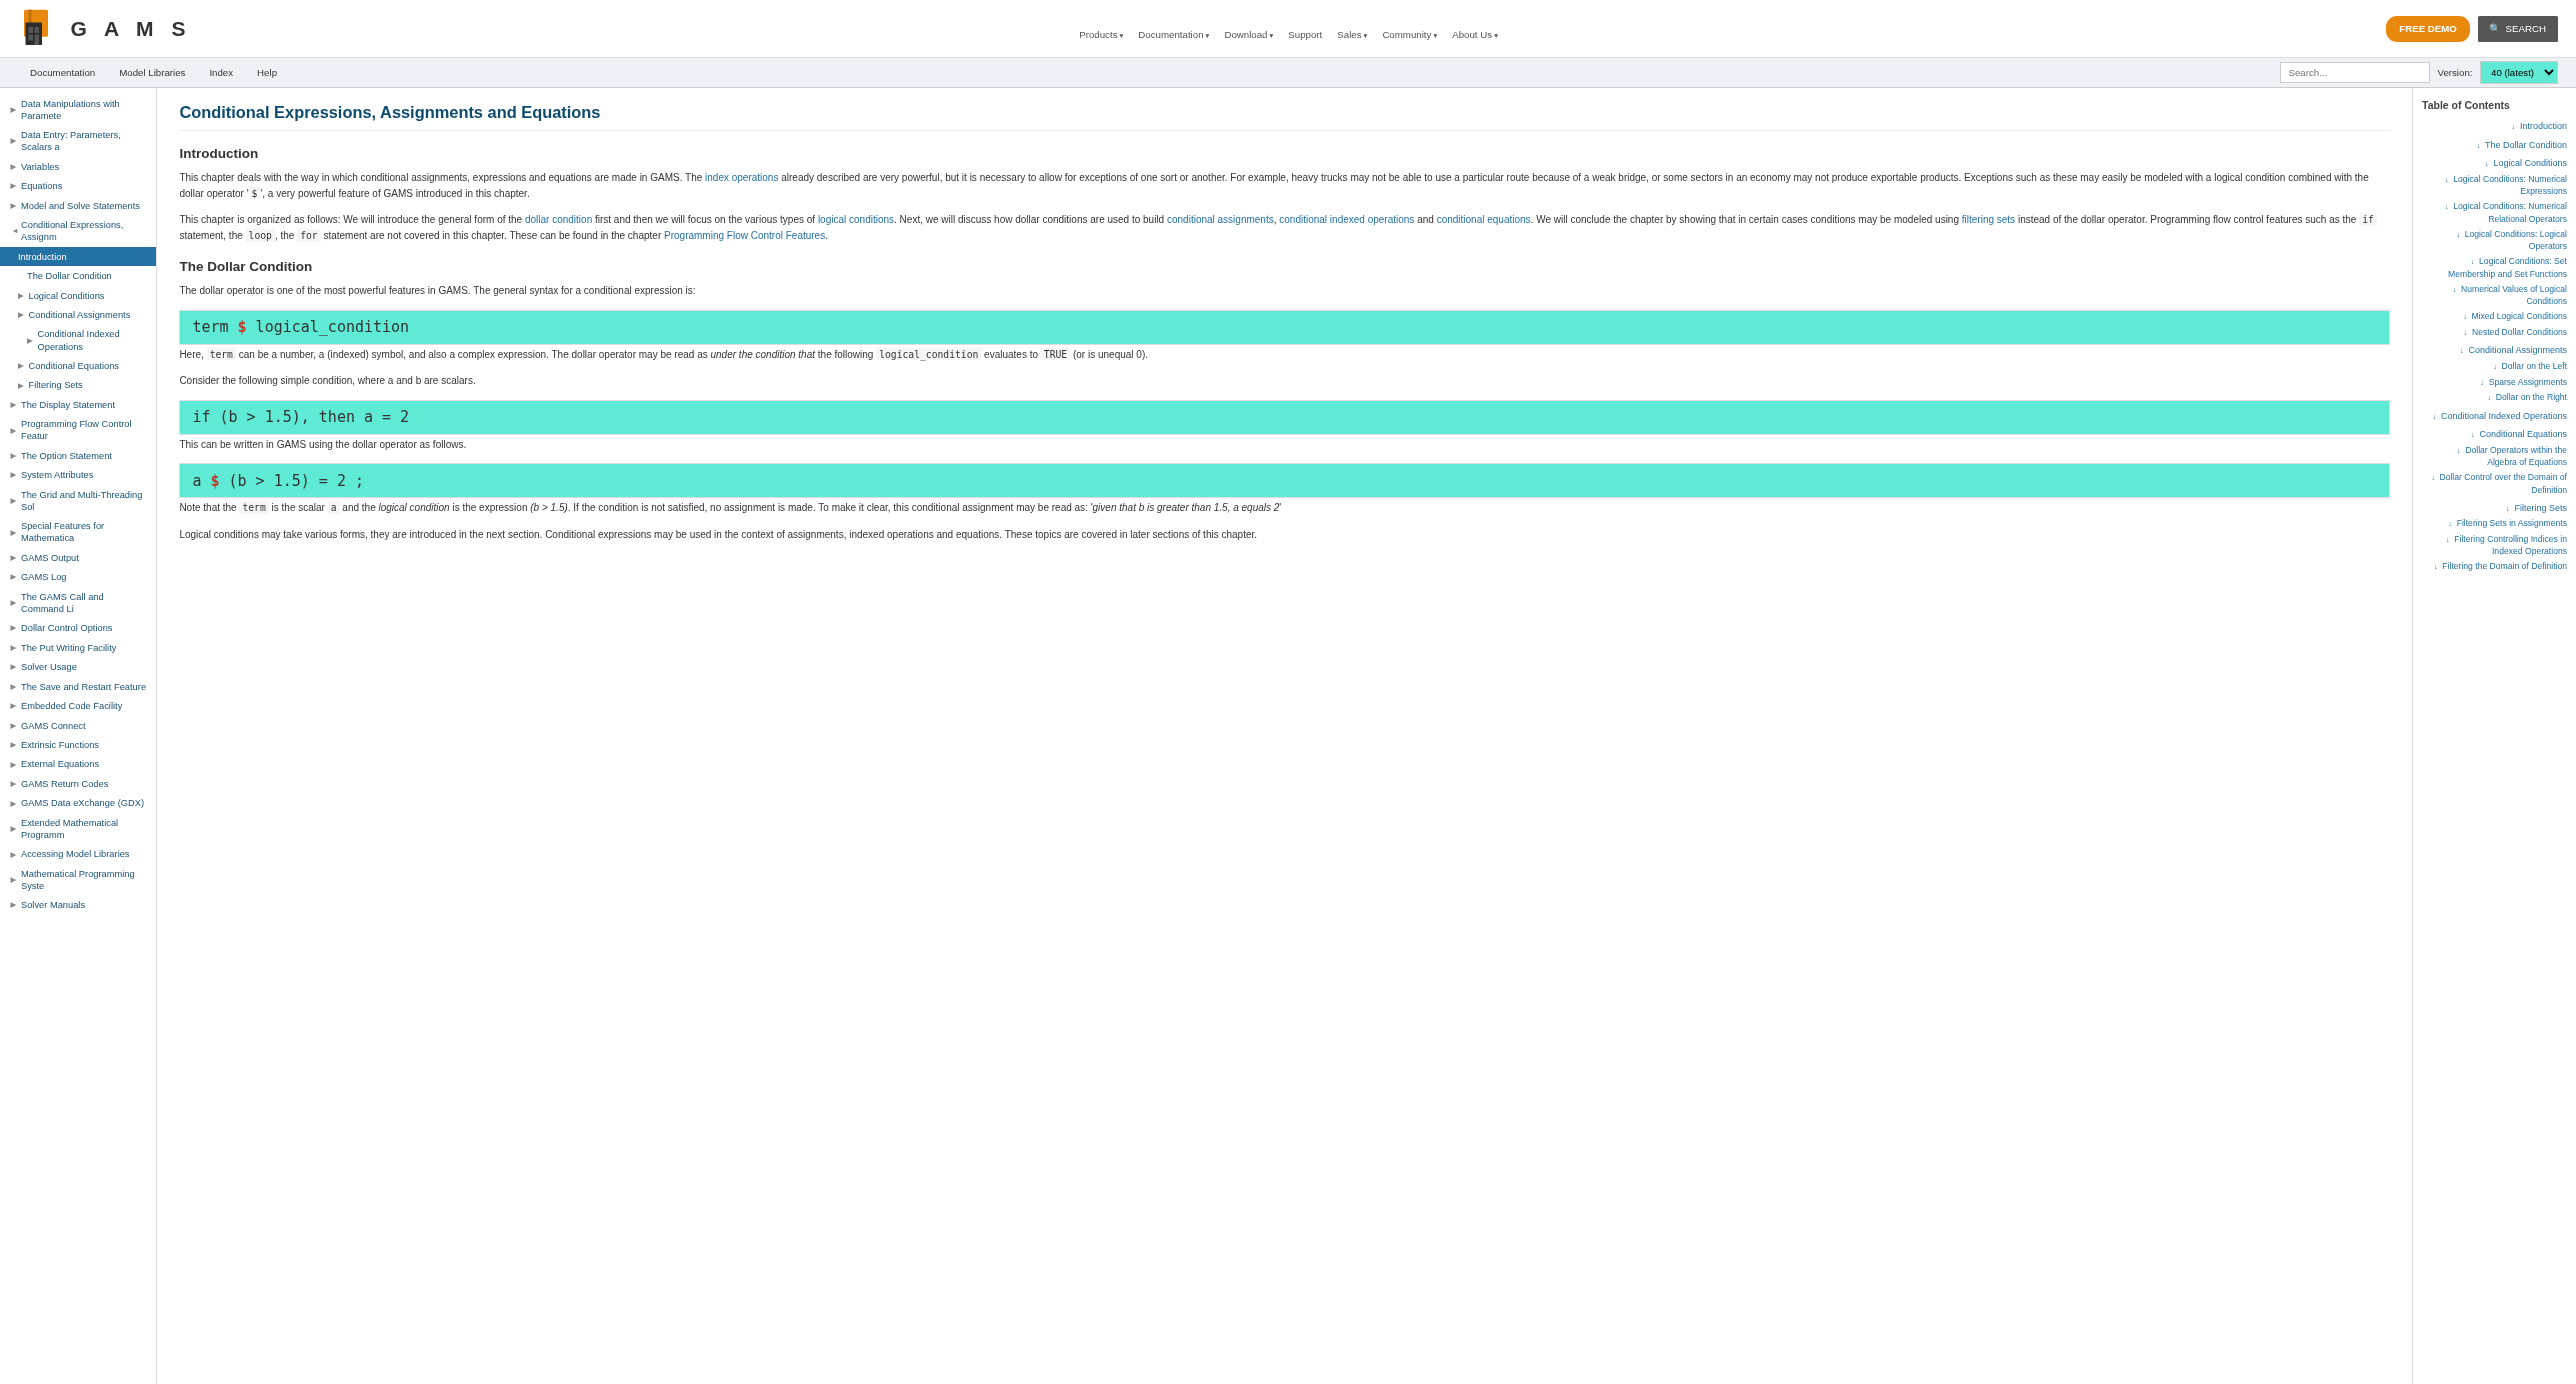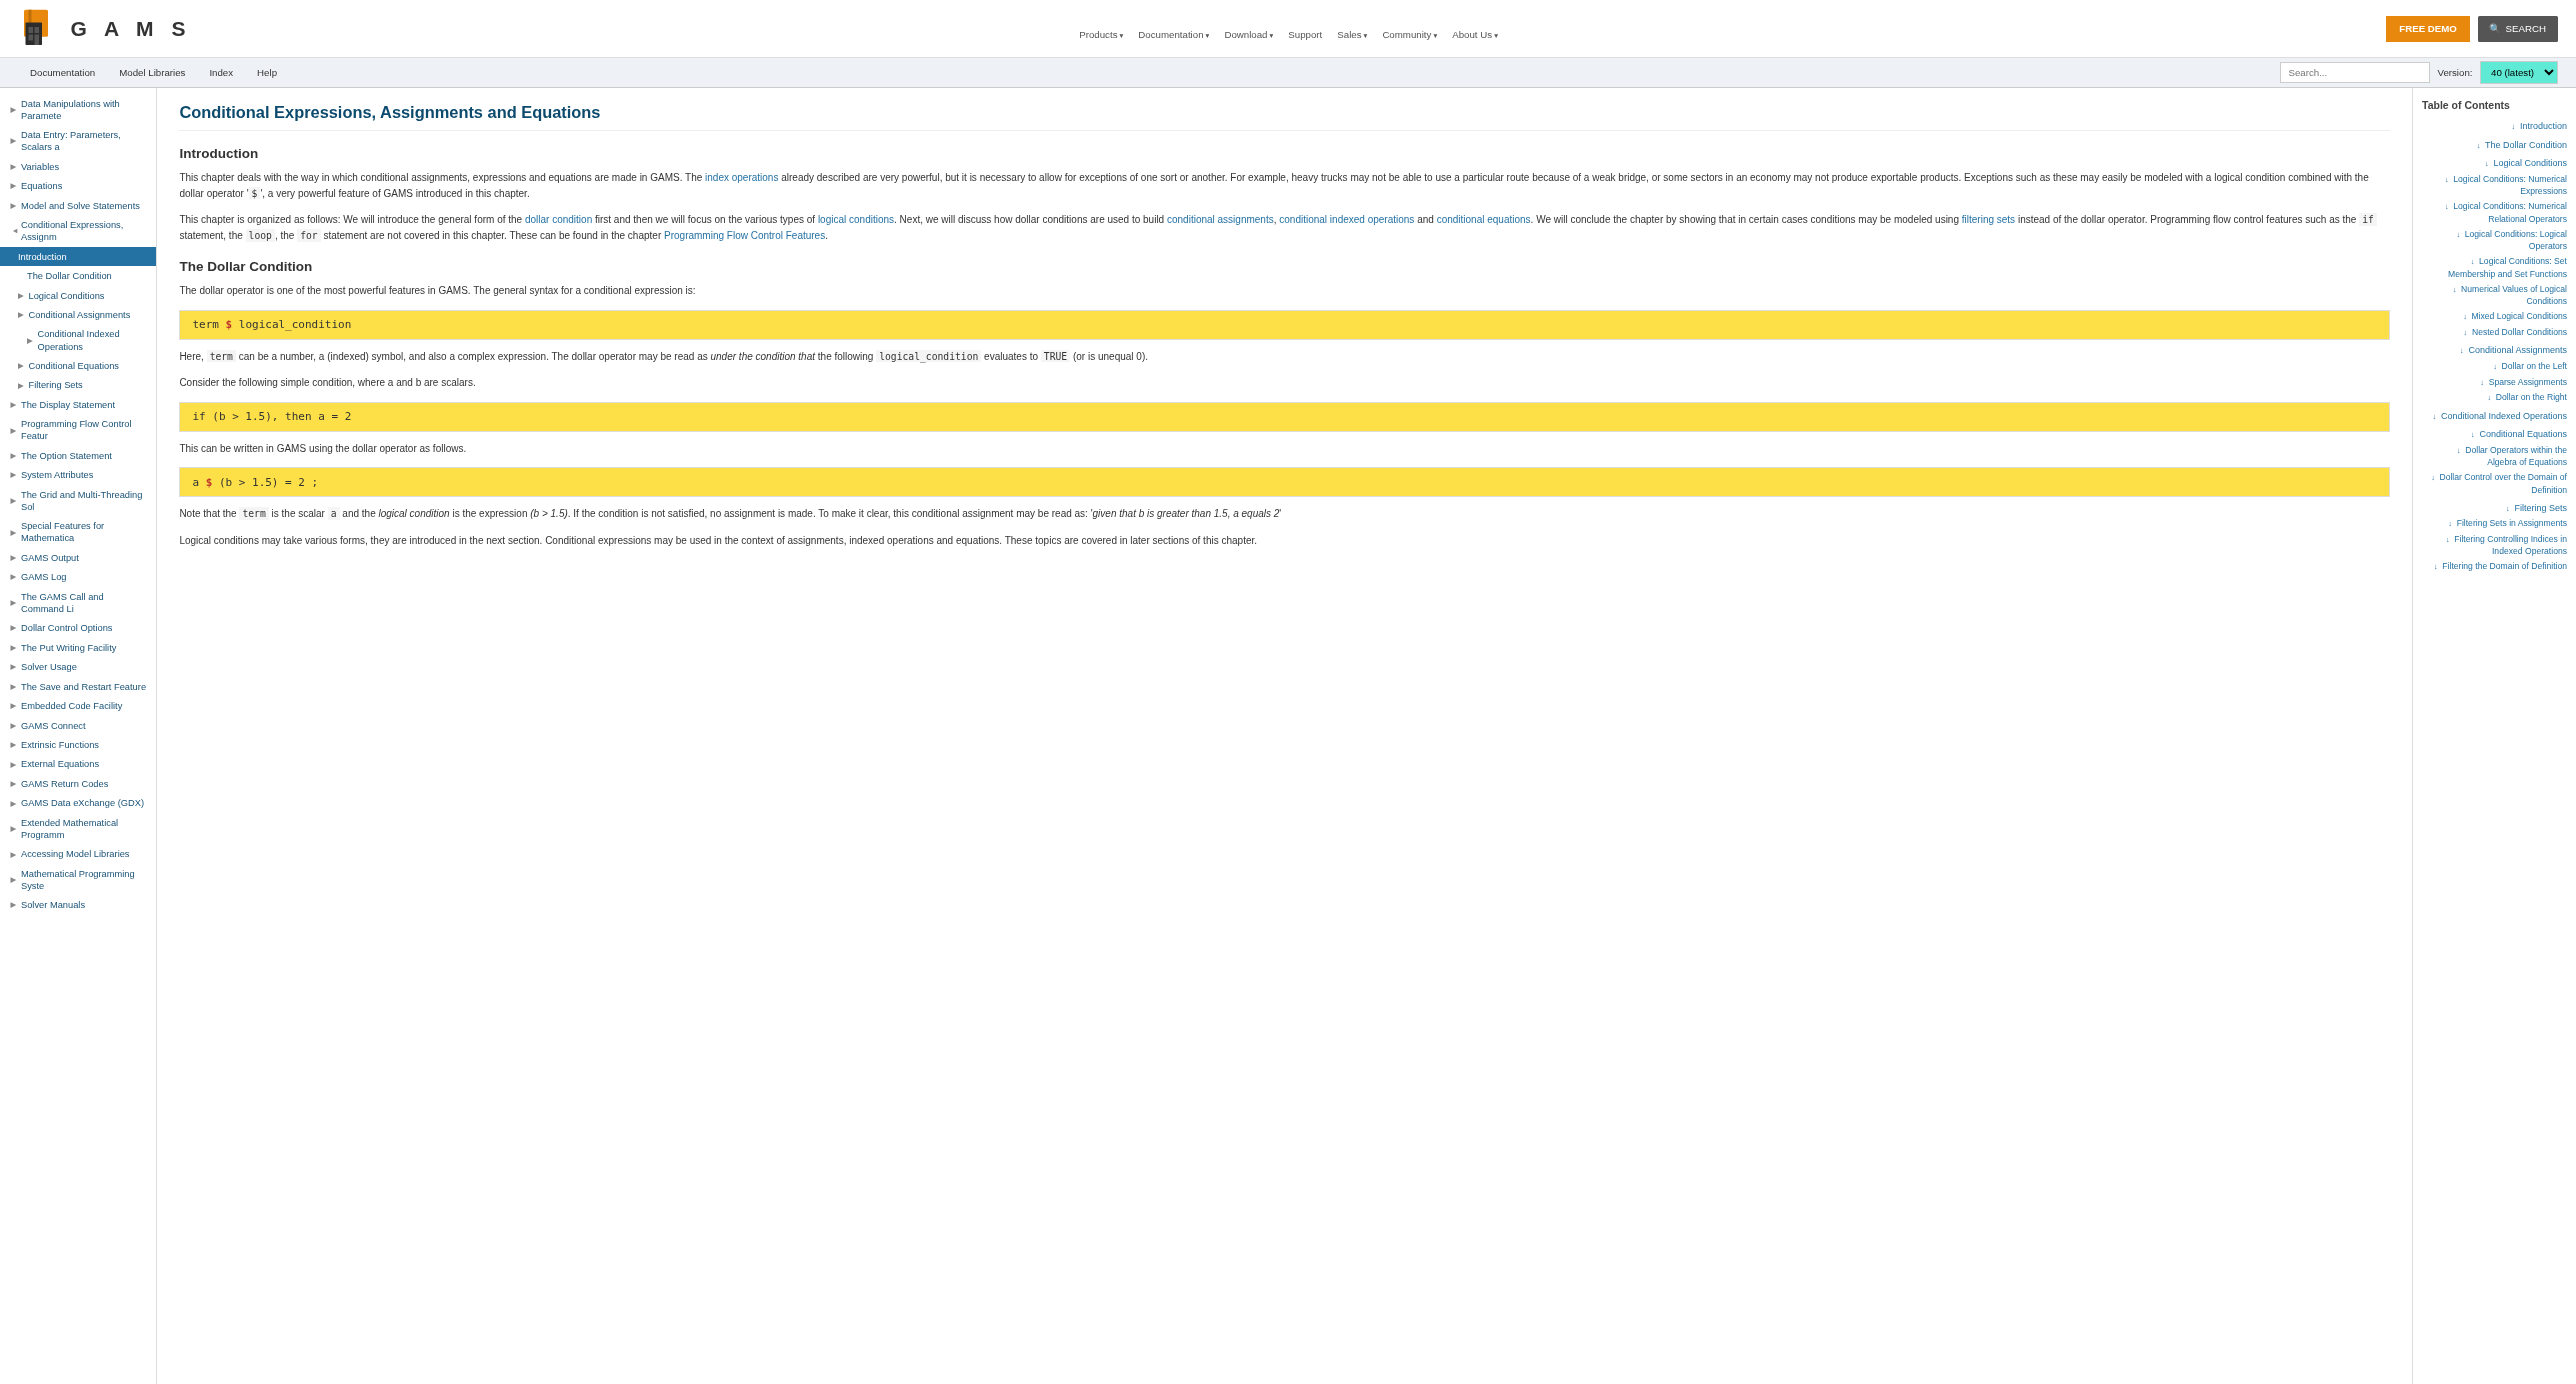--- a/index.html
+++ b/index.html
@@ -52,21 +52,21 @@
       gap: 7.5px;
     }
     .btn-free-demo {
       background: #e8890e;
       color: #fff;
       border: none;
       padding: 7.5px 13.5px;
       font-weight: bold;
       font-size: 9.7px;
       cursor: pointer;
-      border-radius: 0;
+      border-radius: 11px;
     }
     .btn-search {
       background: #555;
       color: #fff;
       border: none;
       padding: 7.5px 12px;
       font-size: 9.7px;
       cursor: pointer;
       border-radius: 1.5px;
       display: flex;
@@ -182,26 +182,26 @@
       margin-bottom: 10.5px;
       color: #333;
     }
 
     .content-link {
       color: #2471a3;
       text-decoration: none;
     }
 
     .code-block {
-      background: #fde047;
+      background: #5eead4;
       border: 0.7px solid #ddd;
       padding: 7.5px 12px;
       font-family: monospace;
-      font-size: 11px;
-      margin: 9px 0;
+      font-size: 15px;
+      margin: 2px 0;
       color: #333;
     }
     .code-dollar { color: #c0392b; font-weight: bold; }
     .code-inline {
       font-family: monospace;
       font-size: 9.7px;
       background: #f5f5f5;
       padding: 0.7px 3px;
     }
     .italic { font-style: italic; }

